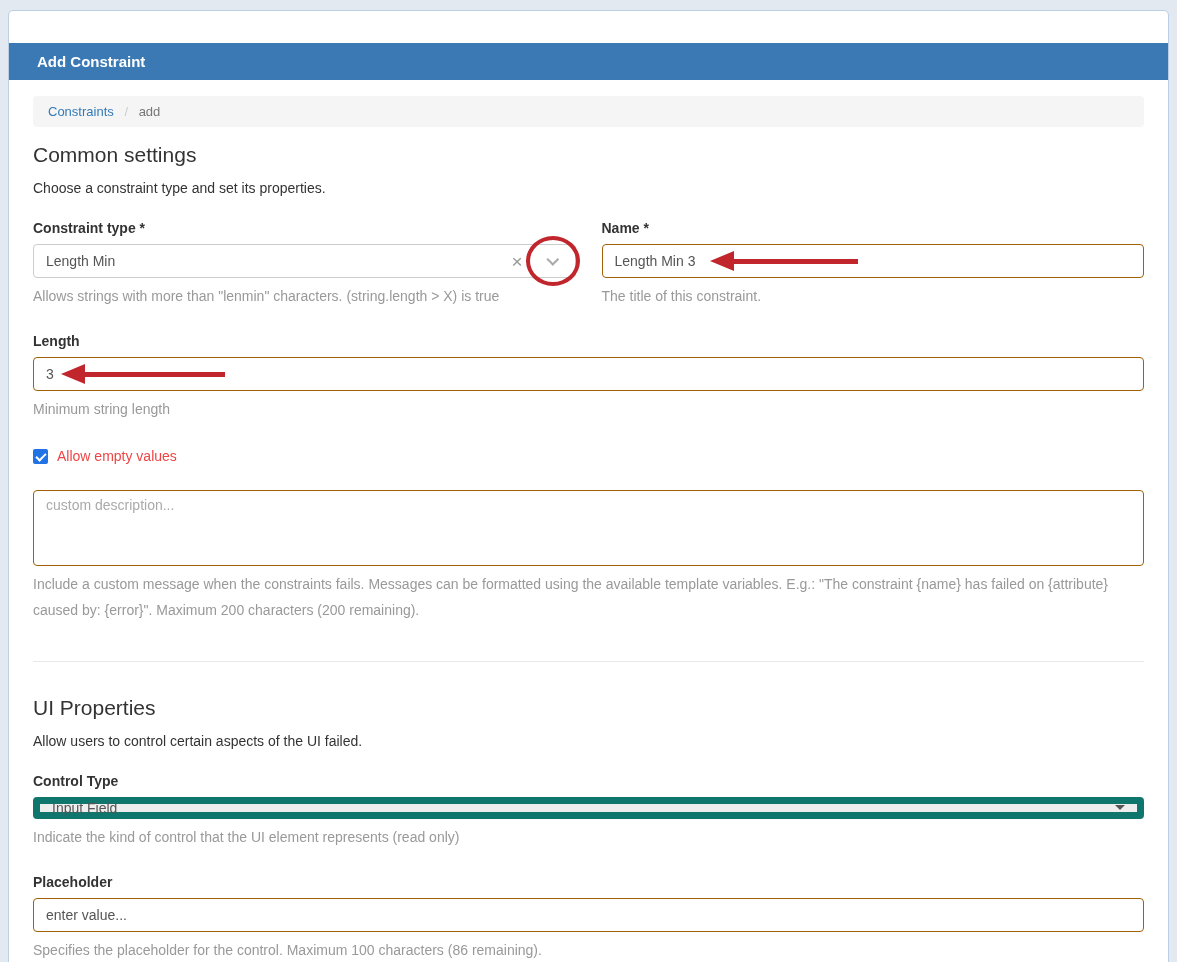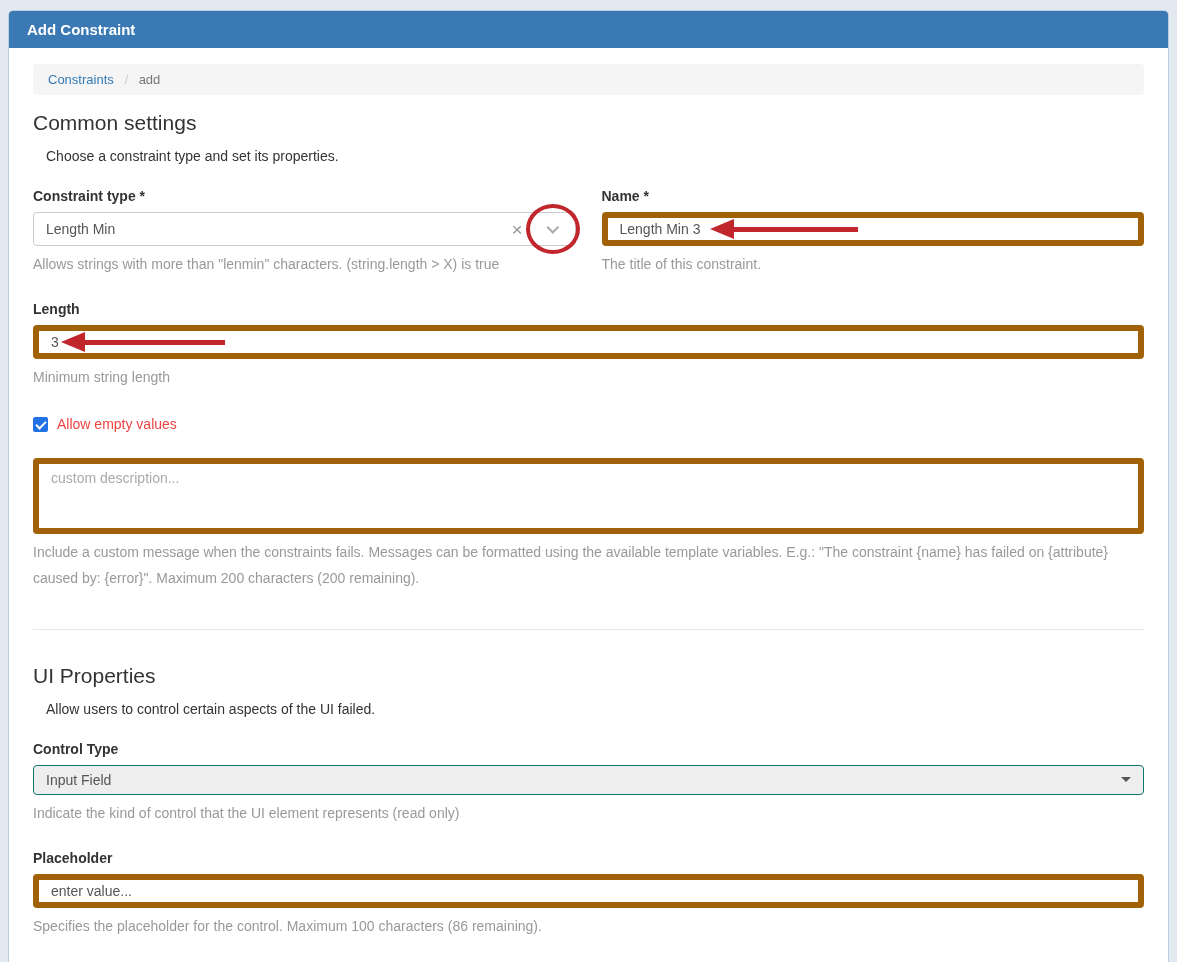--- a/index.html
+++ b/index.html
@@ -16,50 +16,51 @@
     min-height: 938px;
     display: flex;
     flex-direction: column;
     overflow: hidden;
   }
   .panel-heading {
     background: #3b79b5;
     color: #fff;
     font-size: 15px;
     font-weight: bold;
-    padding: 10px 18px;
+    padding: 10px 28px;
+    margin-top: 32px;
   }
   .panel-body { padding: 16px 24px 6px; flex: 1; display: flex; flex-direction: column; }
 
   .breadcrumb {
     background: #f5f5f5;
     border-radius: 4px;
     padding: 8px 15px;
     font-size: 13px;
     margin-bottom: 14px;
   }
   .crumb-link { color: #337ab7; text-decoration: none; cursor: pointer; }
   .crumb-sep { color: #ccc; margin: 0 7px; }
   .crumb-current { color: #777; }
 
   .section-heading { font-size: 21px; font-weight: 400; color: #333; margin: 2px 0 13px; }
-  .section-sub { font-size: 14px; color: #333; margin: 0 13px 24px; }
+  .section-sub { font-size: 14px; color: #333; margin: 0 0 24px; }
 
   .form-row { display: flex; gap: 26px; }
   .col { flex: 1; min-width: 0; }
   .form-group { margin-bottom: 24px; }
   .control-label {
     display: block; font-size: 14px; font-weight: bold; color: #333; margin-bottom: 8px;
   }
   .error-label { color: #9c5b5b; }
   .help-text { font-size: 14px; color: #999; margin-top: 6px; line-height: 1.8; }
 
   .input-wrap { position: relative; }
   .text-input, .textarea {
-    width: 100%; border: 6px solid #a16207; border-radius: 4px;
+    width: 100%; border: 1px solid #a16207; border-radius: 4px;
     font-size: 14px; color: #555; padding: 6px 12px; background: #fff;
     font-family: inherit; outline: none;
   }
   .text-input { height: 34px; }
   .textarea { height: 76px; resize: none; display: block; }
   .textarea::placeholder, .text-input::placeholder { color: #aaa; }
 
   .select-control {
     height: 34px; border: 1px solid #ccc; border-radius: 4px; background: #fff;
     display: flex; align-items: center; font-size: 14px; color: #555;
@@ -83,21 +84,21 @@
     position: relative; cursor: pointer; flex: 0 0 auto;
   }
   .checkbox::after {
     content: ""; position: absolute; left: 5px; top: 2px; width: 4px; height: 8px;
     border: solid #fff; border-width: 0 2px 2px 0; transform: rotate(45deg);
   }
 
   .divider { border: none; border-top: 1px solid #e8e8e8; margin: 14px 0 32px; }
 
   .select-disabled {
-    height: 30px; border: 1px solid #0f766e; border-radius: 4px; background: #eee;
+    height: 22px; border: 7px solid #0f766e; border-radius: 4px; background: #eee;
     display: flex; align-items: center; justify-content: space-between;
     font-size: 14px; color: #555; padding: 0 12px; cursor: default; margin-top: 8px;
   }
   .caret {
     width: 0; height: 0;
     border-left: 5px solid transparent; border-right: 5px solid transparent;
     border-top: 5px solid #555;
   }
 
   

